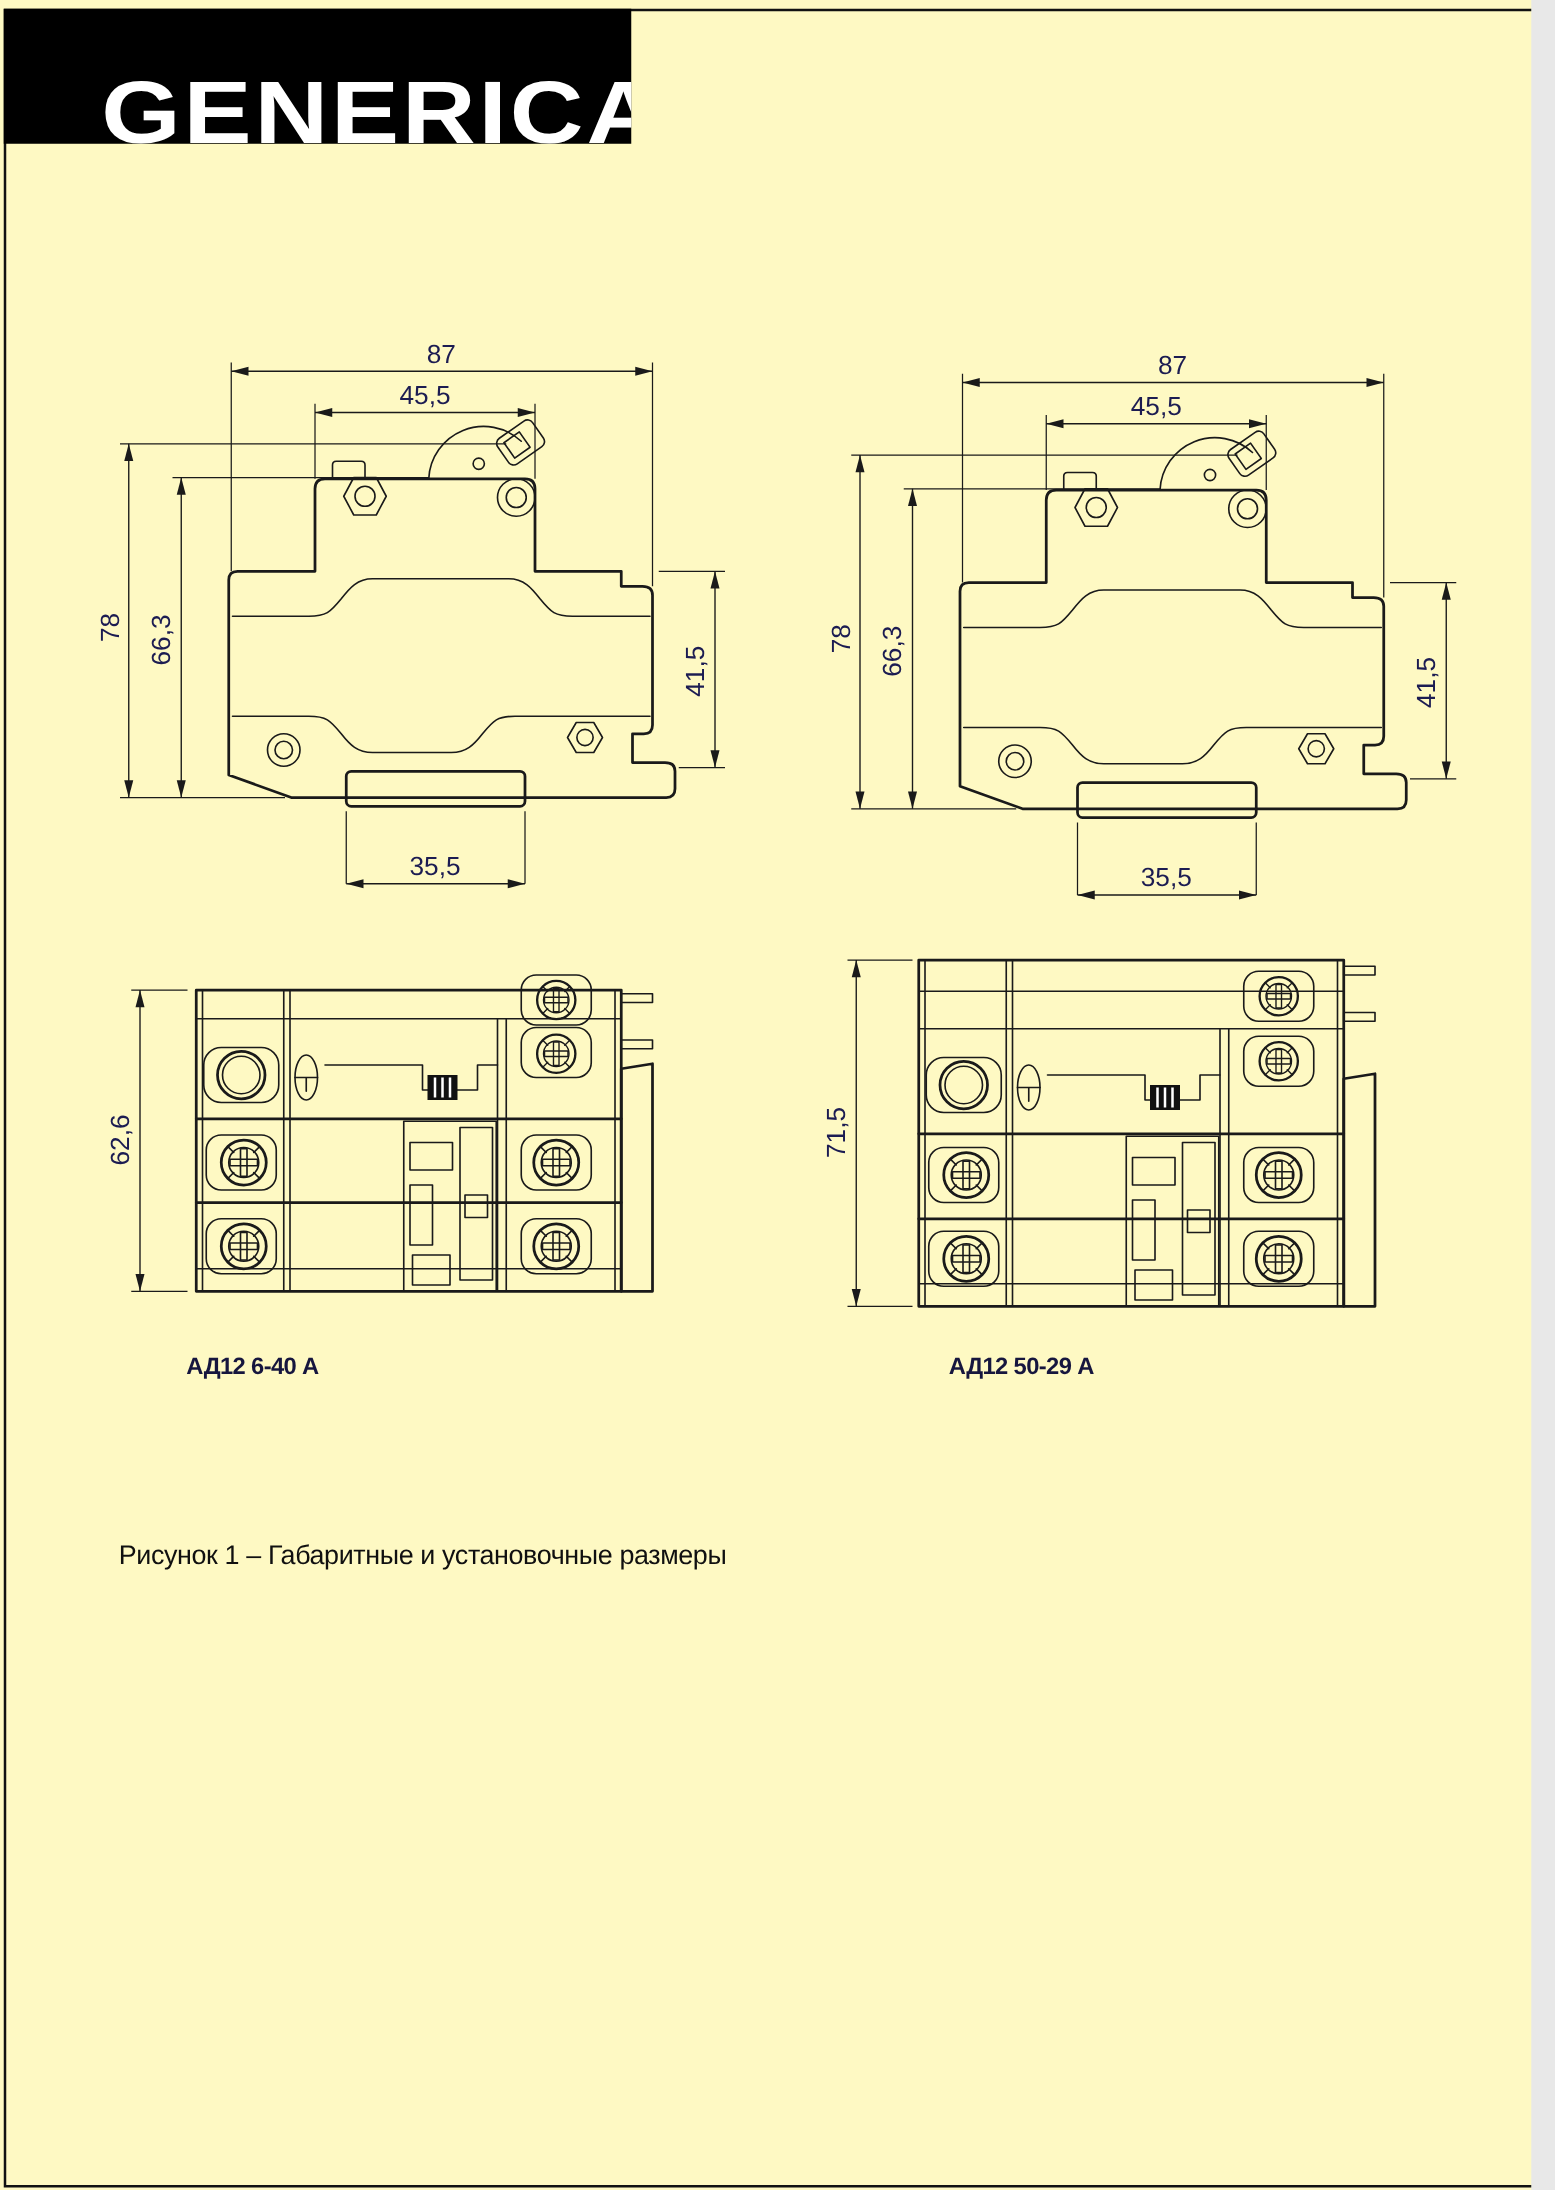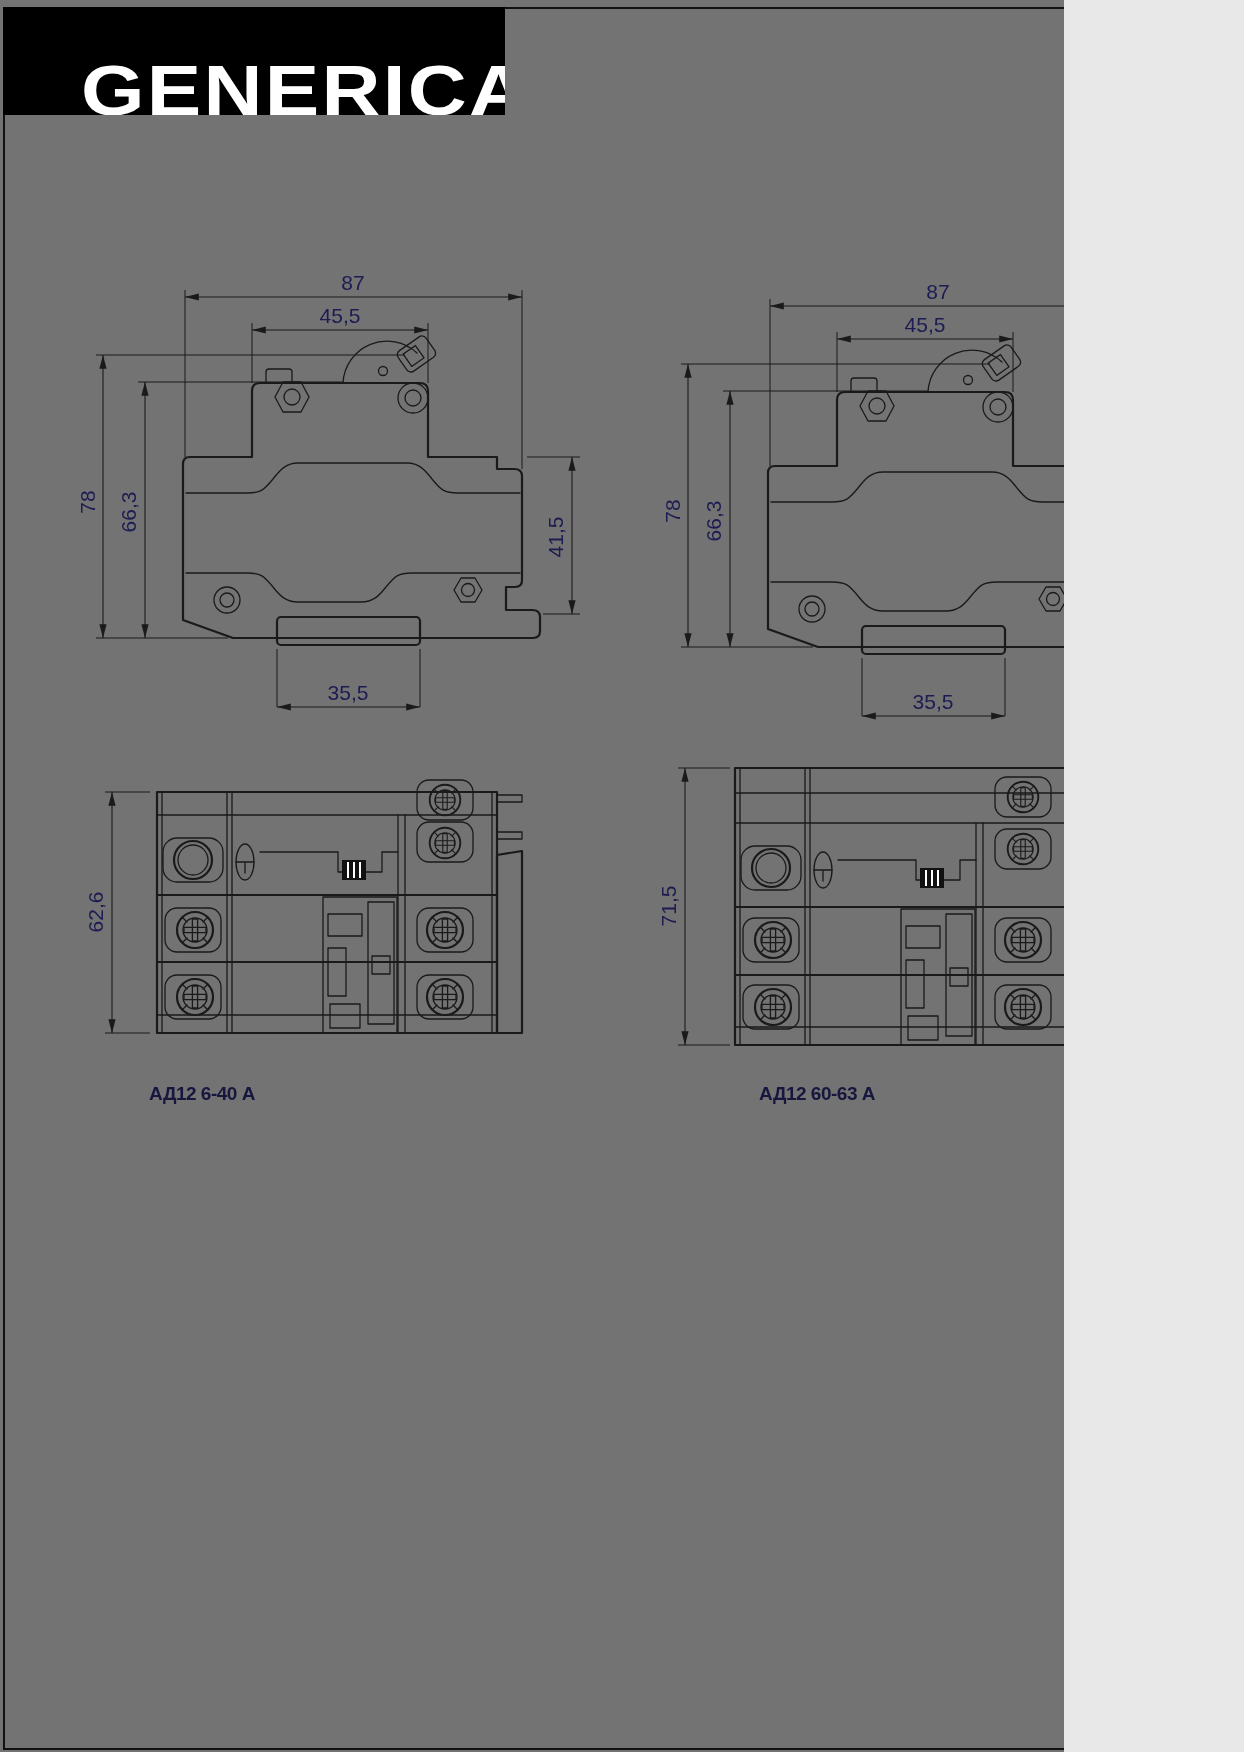--- a/index.html
+++ b/index.html
@@ -1,16 +1,16 @@
 <!DOCTYPE html>
 <html><head>
 <meta charset="utf-8">
 <style>
   html,body{margin:0;padding:0;background:#e8e8e8;}
-  #page{position:relative;width:1064px;height:1752px;background:#737373;overflow:hidden;
+  #page{position:relative;width:1225px;height:1752px;background:#fef9c3;overflow:hidden;
         font-family:"Liberation Sans", sans-serif;}
   #page-border{position:absolute;left:3px;top:7px;width:1233px;height:1739px;
         border:2px solid #111;pointer-events:none;}
   #logo-band{position:absolute;left:3px;top:7px;width:502px;height:108px;background:#000;overflow:hidden;}
   #logo-text{position:absolute;left:78px;bottom:-16px;color:#fff;font-weight:bold;font-size:71px;
         letter-spacing:2px;transform:scaleX(1.15);transform-origin:left bottom;white-space:nowrap;}
   .drawing{position:absolute;}
   .caption{position:absolute;color:#16163e;font-size:19px;font-weight:bold;letter-spacing:-.5px;white-space:nowrap;margin-left:19px;}
   #figure-caption{position:absolute;left:95px;top:1232px;color:#101010;font-size:21.5px;
         letter-spacing:-.3px;white-space:nowrap;}
@@ -237,16 +237,17 @@
         <rect x="291" y="179" width="26" height="122" class="o1"></rect>
         <rect x="251" y="191" width="34" height="22" class="o1"></rect>
         <rect x="251" y="225" width="18" height="48" class="o1"></rect>
         <rect x="253" y="281" width="30" height="24" class="o1"></rect>
         <rect x="295" y="233" width="18" height="18" class="o1"></rect>
       </g>
     </g>
   </svg>
 
   <div class="caption" style="left:130px;top:1083px">АД12 6-40 А</div>
-  <div class="caption" style="left:740px;top:1083px">АД12 60-63 А</div>
-
+  <div class="caption" style="left:740px;top:1083px">АД12 50-29 А</div>
+
+  <div id="figure-caption">Рисунок 1 – Габаритные и установочные размеры</div>
 
 </div>
 
 </body></html>

